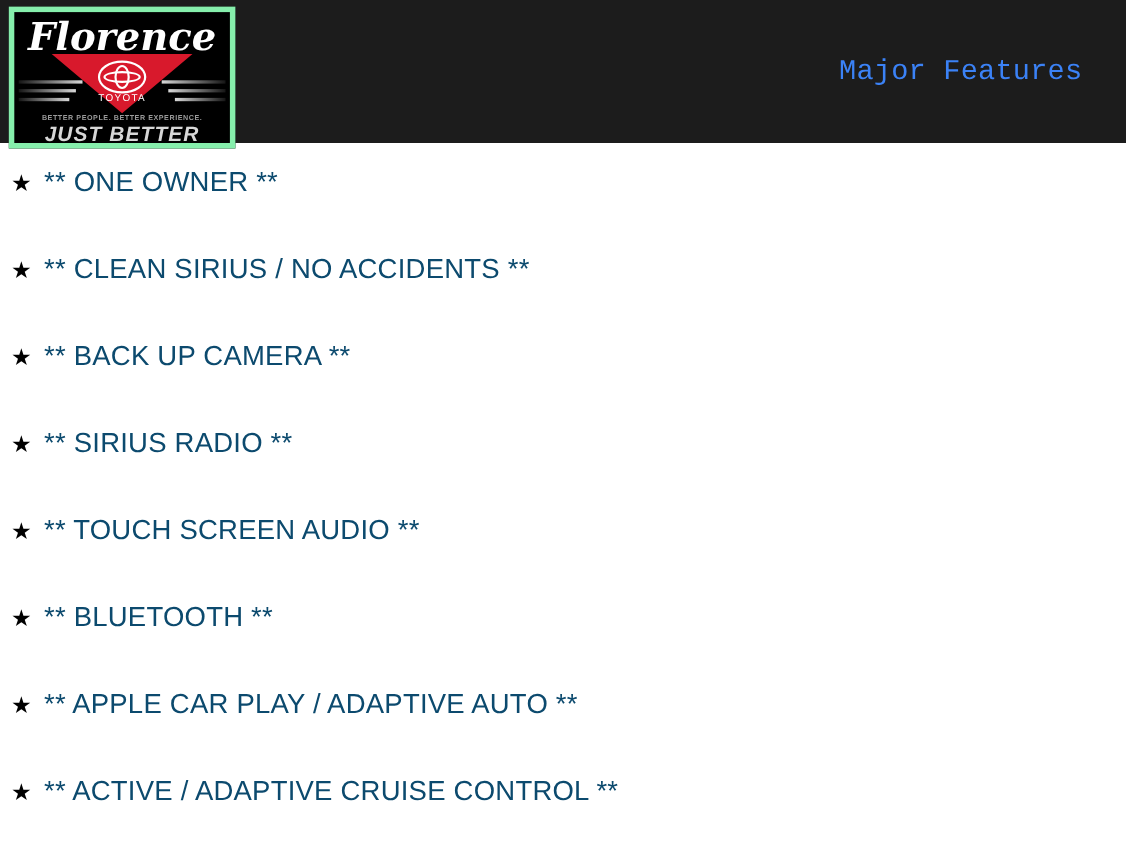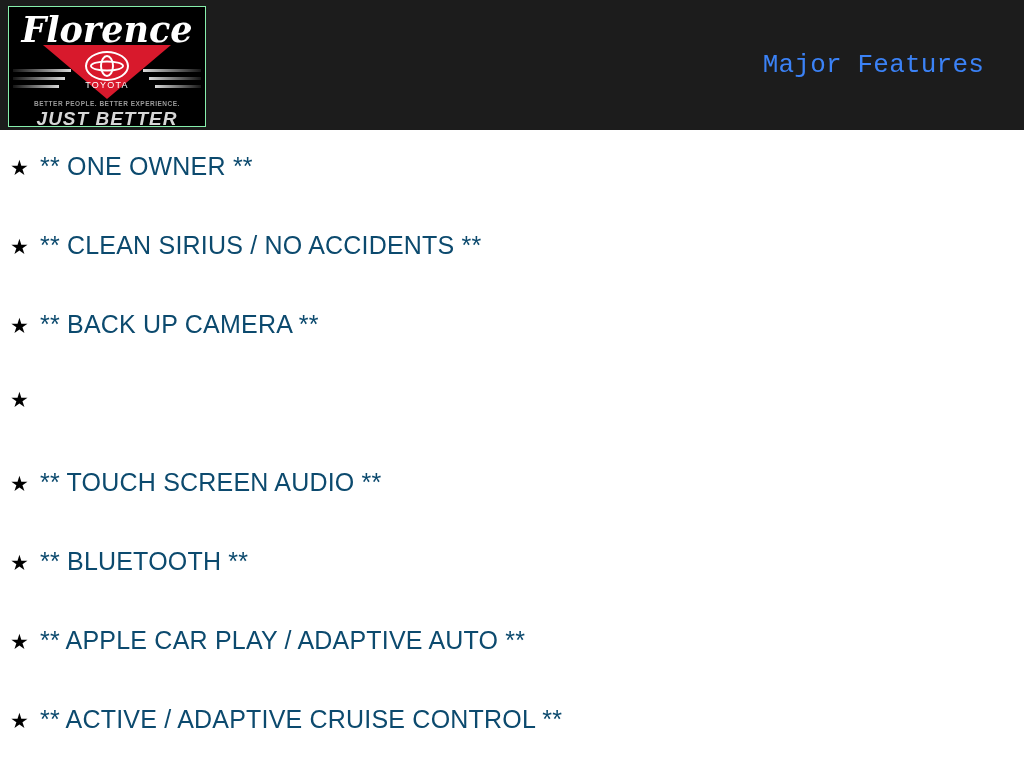--- a/index.html
+++ b/index.html
@@ -29,21 +29,21 @@
     align-items: center;
   }
 
   .logo-box {
     position: absolute;
     left: 8px;
     top: 6px;
     width: 196px;
     height: 119px;
     background: #000000;
-    border: 1px solid #86efac;
+    border: 5px solid #86efac;
     overflow: hidden;
   }
 
   .logo-script {
     position: absolute;
     left: 50%;
     top: 2px;
     transform: translateX(-50%);
     font-family: "DejaVu Serif", serif;
     font-style: italic;
@@ -230,20 +230,21 @@
       <span class="feature-text">** CLEAN SIRIUS / NO ACCIDENTS **</span>
     </div>
 
     <div class="feature-row">
       <span class="bullet-star">★</span>
       <span class="feature-text">** BACK UP CAMERA **</span>
     </div>
 
     <div class="feature-row">
       <span class="bullet-star">★</span>
+      <span class="feature-text">** SIRIUS RADIO **</span>
     </div>
 
     <div class="feature-row">
       <span class="bullet-star">★</span>
       <span class="feature-text">** TOUCH SCREEN AUDIO **</span>
     </div>
 
     <div class="feature-row">
       <span class="bullet-star">★</span>
       <span class="feature-text">** BLUETOOTH **</span>

